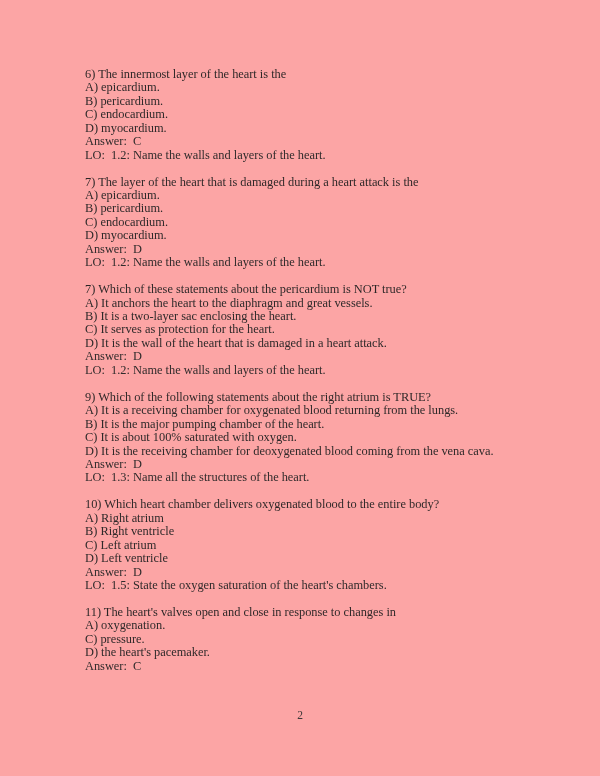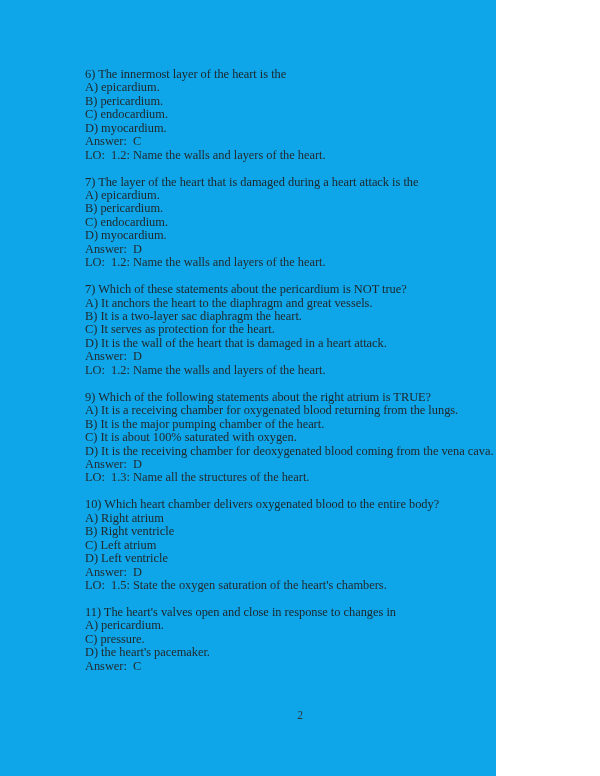--- a/index.html
+++ b/index.html
@@ -15,23 +15,23 @@
     color: #1c1c1c;
     overflow: hidden;
     position: relative;
     -webkit-font-smoothing: antialiased;
   }
 
   #page {
     position: absolute;
     left: 0;
     top: 0;
-    width: 496px;
+    width: 600px;
     height: 776px;
-    background: #0ea5e9;
+    background: #fca5a5;
   }
 
   #content {
     position: absolute;
     left: 85px;
     top: 68px;
     width: 440px;
   }
 
   .qblock {
@@ -97,21 +97,21 @@
       <div class="line option">B) pericardium.</div>
       <div class="line option">C) endocardium.</div>
       <div class="line option">D) myocardium.</div>
       <div class="line answer">Answer:  D</div>
       <div class="line lo">LO:  1.2: Name the walls and layers of the heart.</div>
     </div>
 
     <div class="qblock">
       <div class="line stem">7) Which of these statements about the pericardium is NOT true?</div>
       <div class="line option">A) It anchors the heart to the diaphragm and great vessels.</div>
-      <div class="line option">B) It is a two-layer sac diaphragm the heart.</div>
+      <div class="line option">B) It is a two-layer sac enclosing the heart.</div>
       <div class="line option">C) It serves as protection for the heart.</div>
       <div class="line option">D) It is the wall of the heart that is damaged in a heart attack.</div>
       <div class="line answer">Answer:  D</div>
       <div class="line lo">LO:  1.2: Name the walls and layers of the heart.</div>
     </div>
 
     <div class="qblock">
       <div class="line stem">9) Which of the following statements about the right atrium is TRUE?</div>
       <div class="line option">A) It is a receiving chamber for oxygenated blood returning from the lungs.</div>
       <div class="line option">B) It is the major pumping chamber of the heart.</div>
@@ -126,21 +126,21 @@
       <div class="line option">A) Right atrium</div>
       <div class="line option">B) Right ventricle</div>
       <div class="line option">C) Left atrium</div>
       <div class="line option">D) Left ventricle</div>
       <div class="line answer">Answer:  D</div>
       <div class="line lo">LO:  1.5: State the oxygen saturation of the heart's chambers.</div>
     </div>
 
     <div class="qblock">
       <div class="line stem">11) The heart's valves open and close in response to changes in</div>
-      <div class="line option">A) pericardium.</div>
+      <div class="line option">A) oxygenation.</div>
       <div class="line option">C) pressure.</div>
       <div class="line option">D) the heart's pacemaker.</div>
       <div class="line answer">Answer:  C</div>
     </div>
 
   </div>
 
   <div id="page-number">2</div>
 
 </div>

